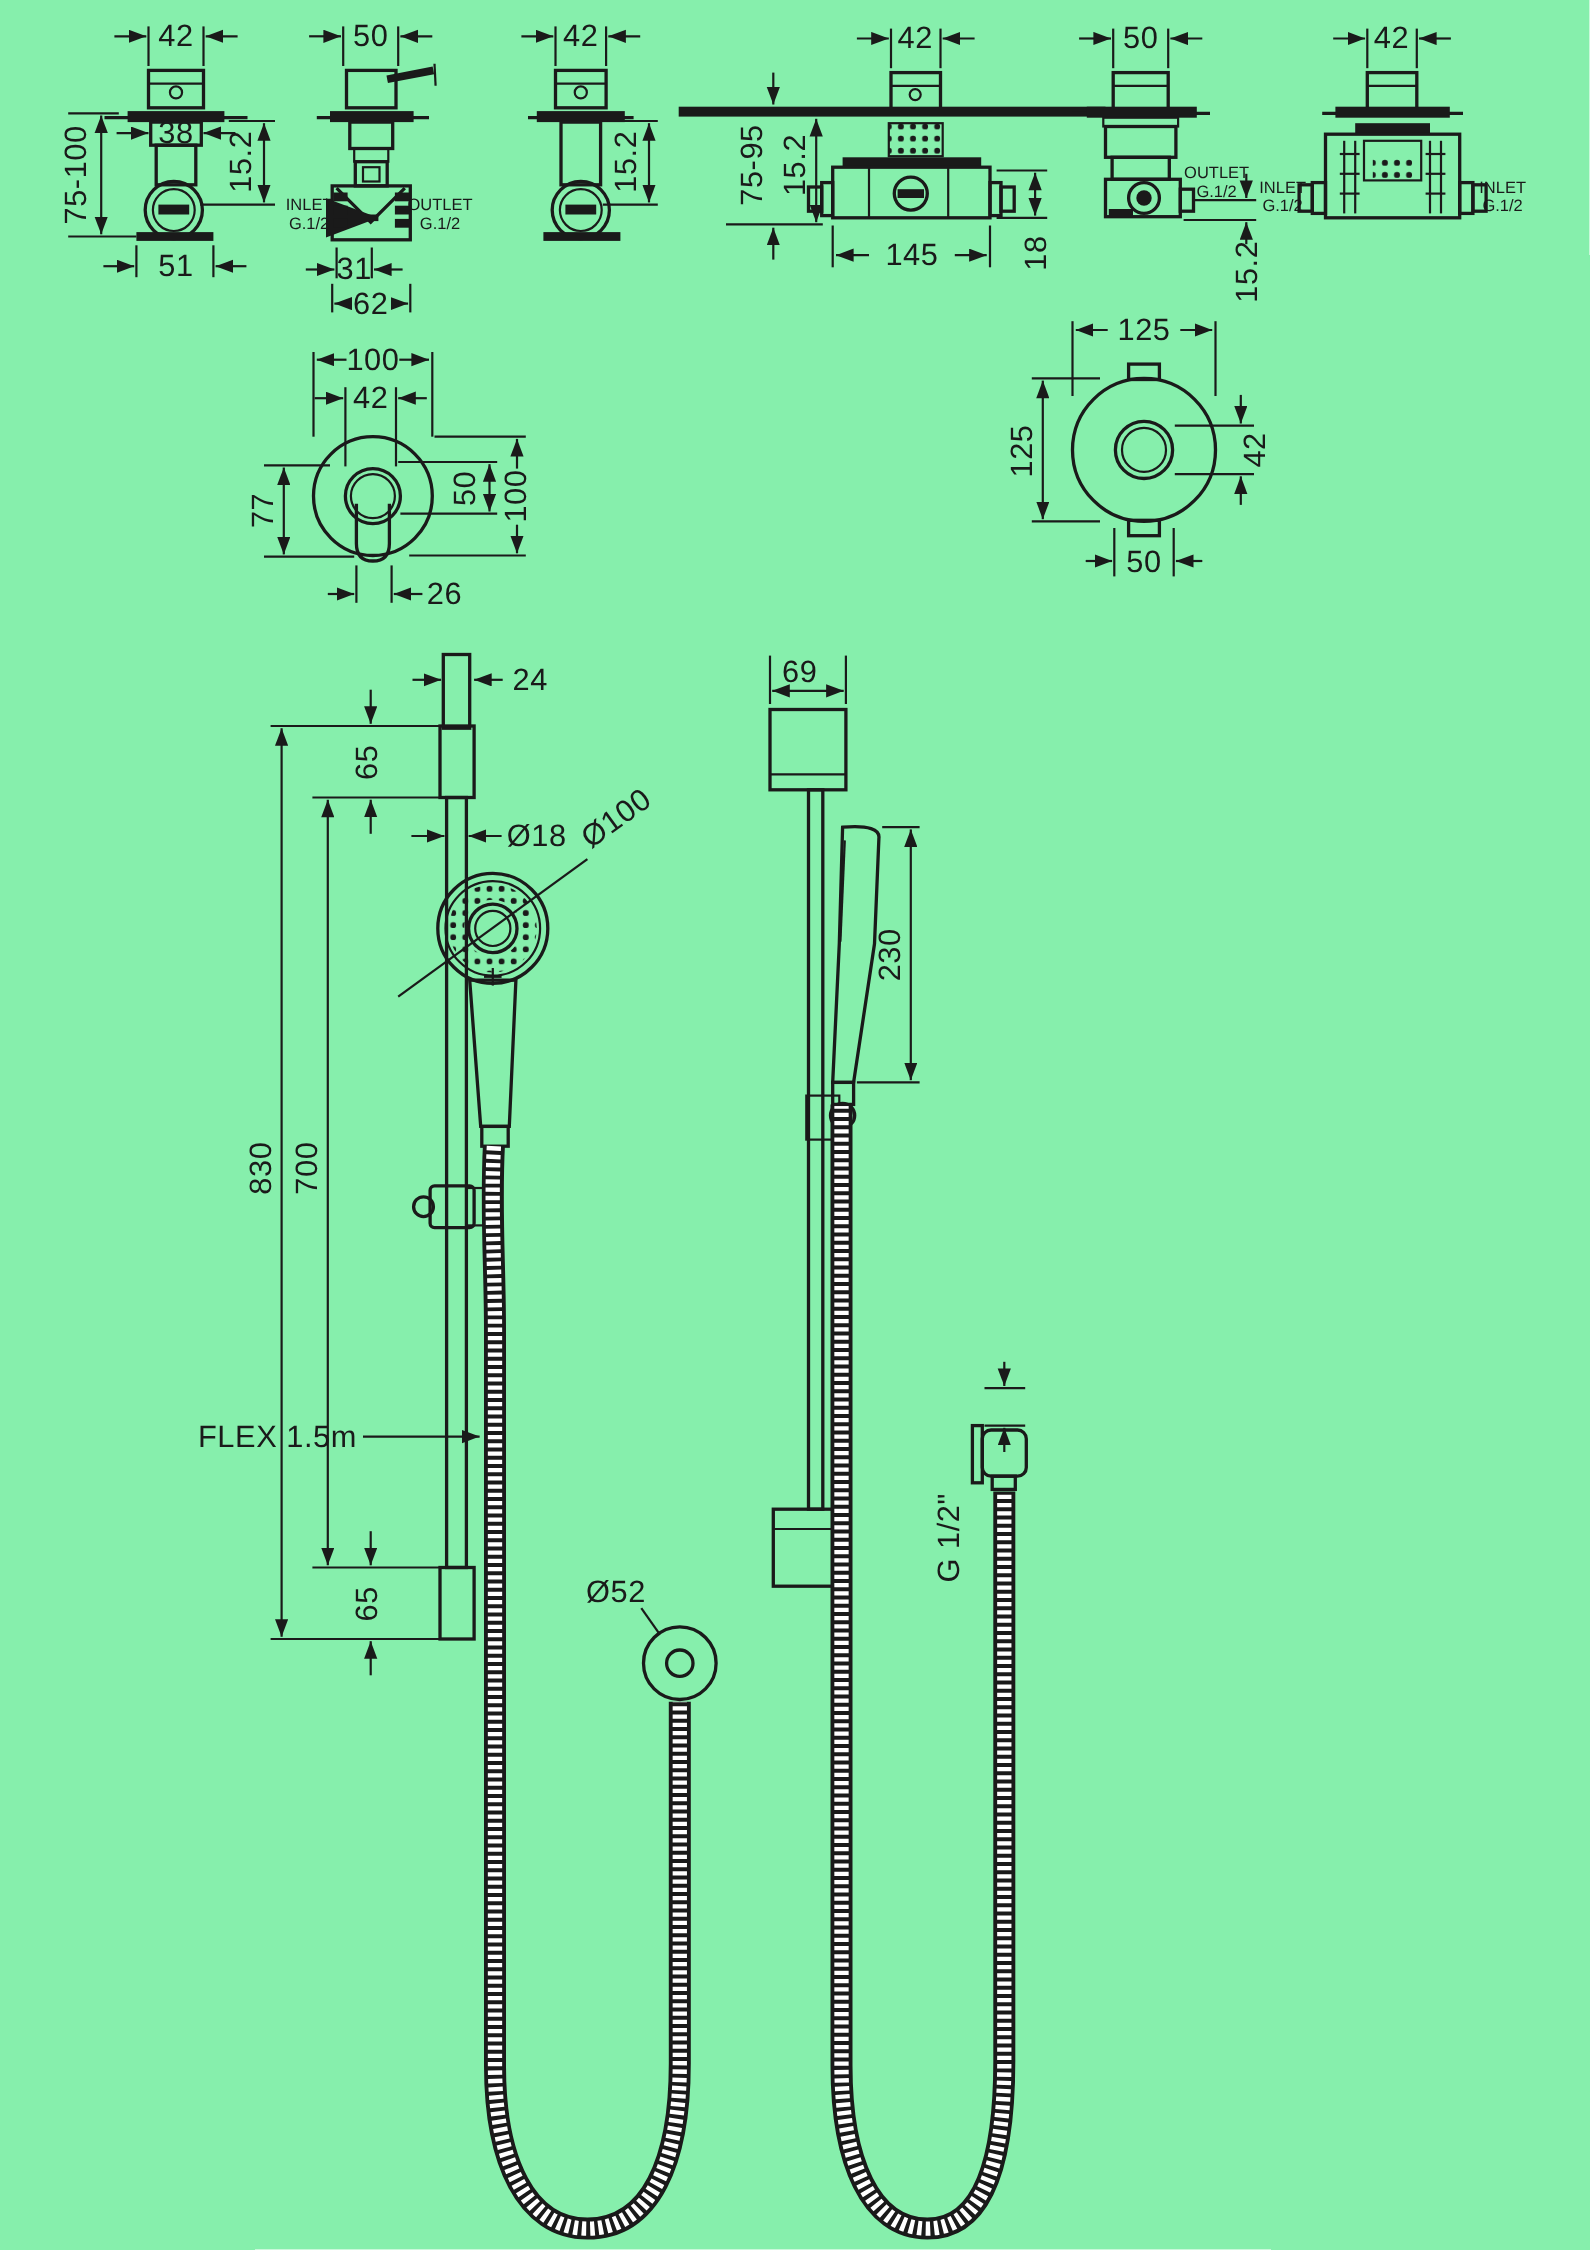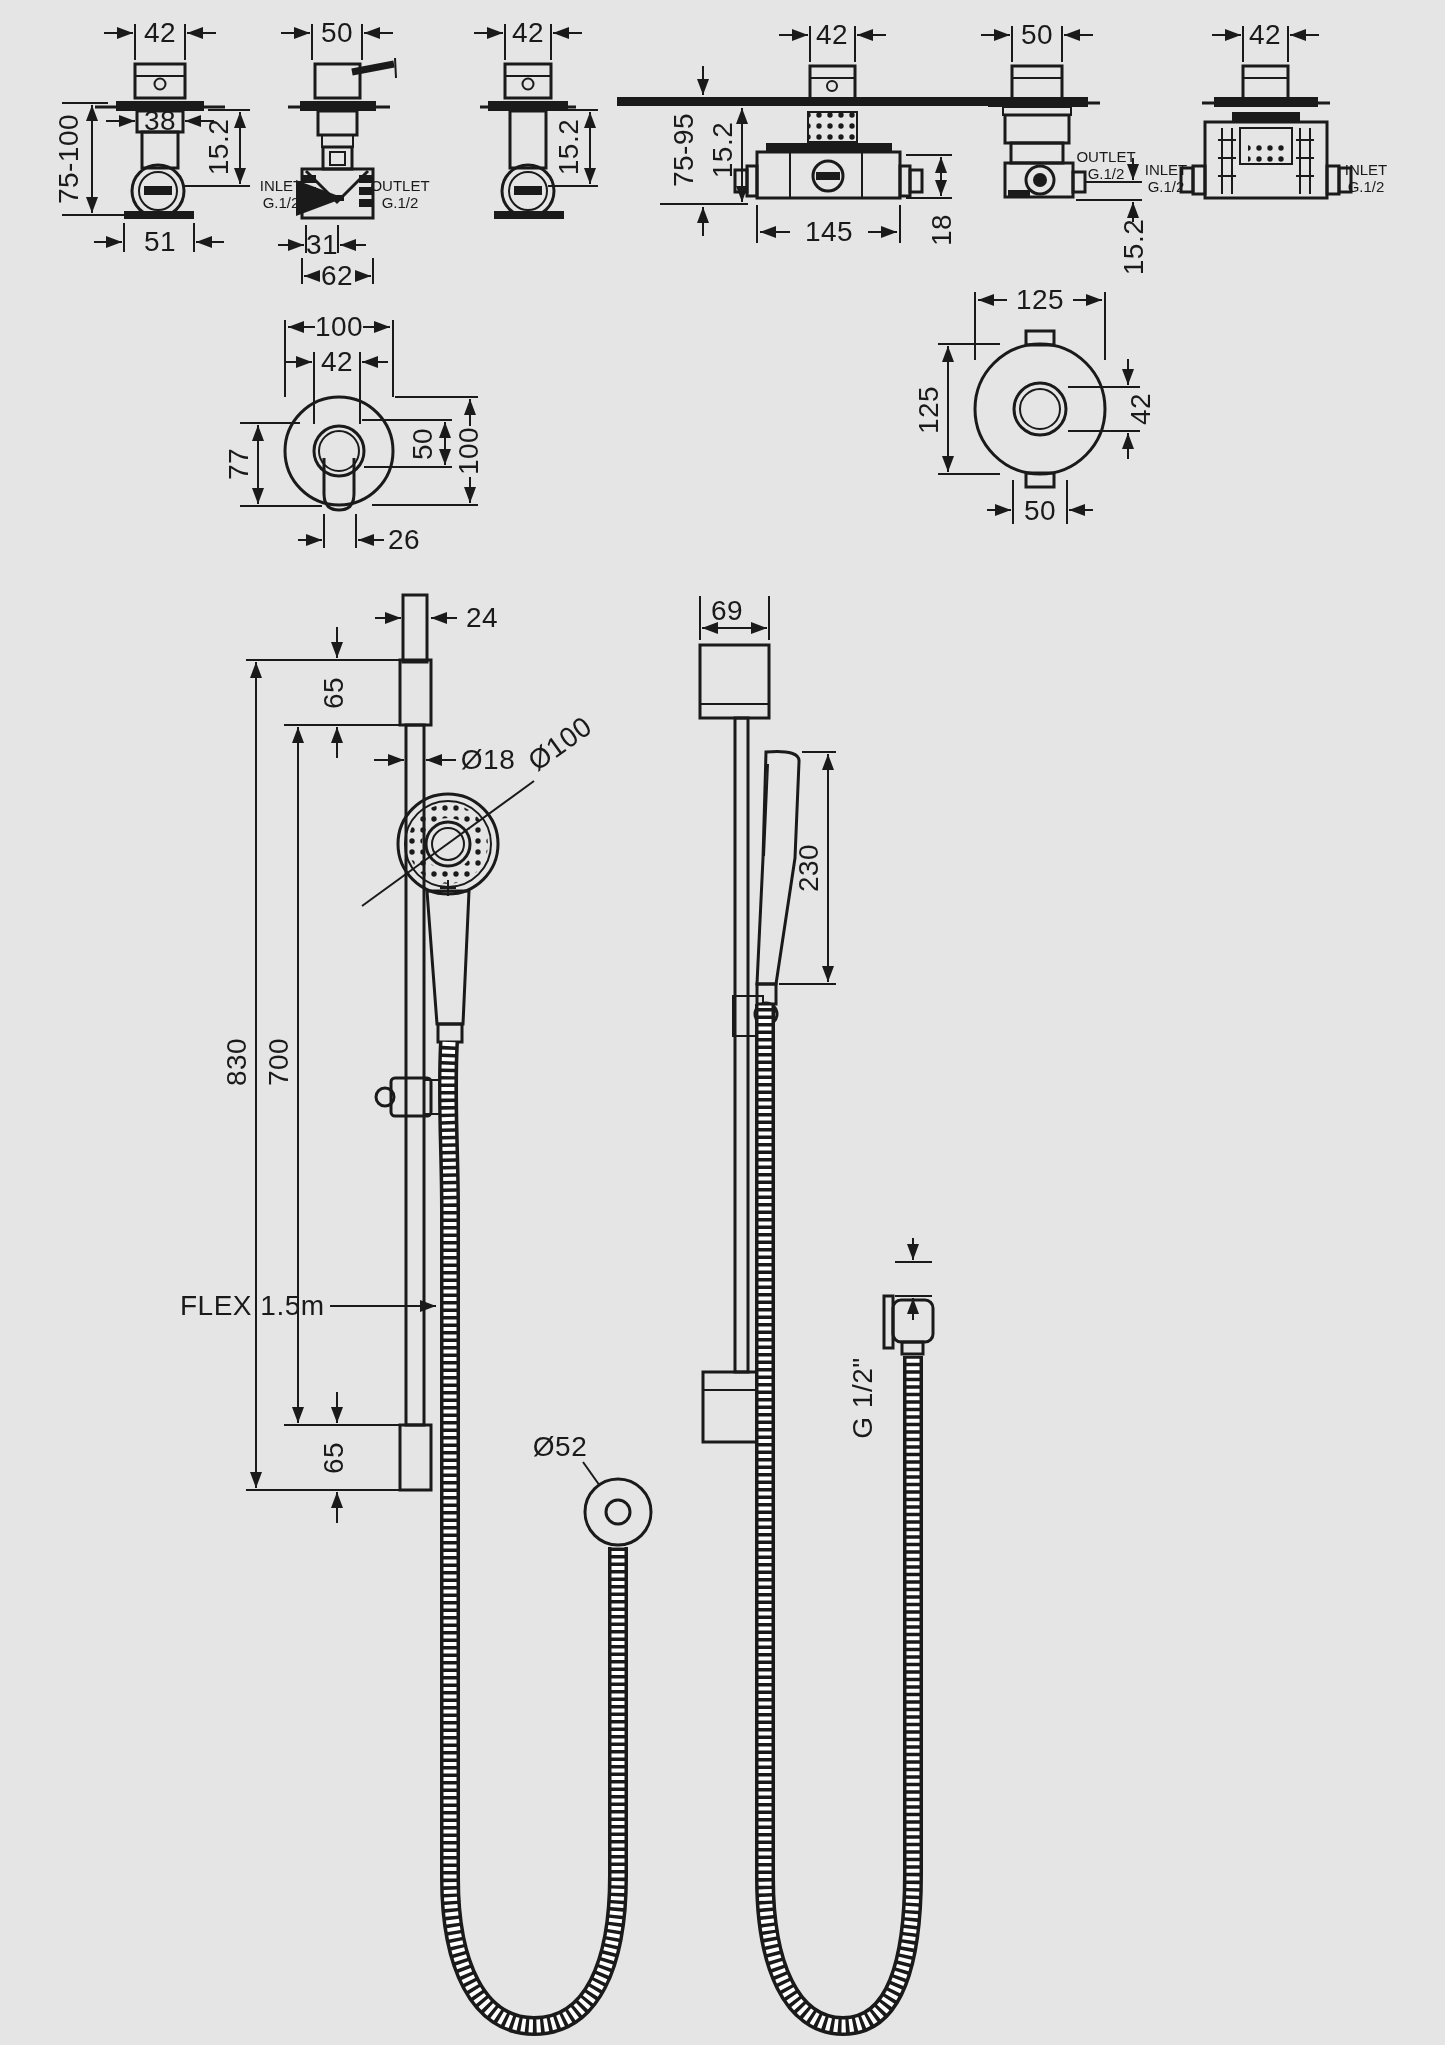--- a/index.html
+++ b/index.html
@@ -1,16 +1,16 @@
 <!DOCTYPE html>
 <html><head>
 <meta charset="utf-8">
 <style>
   html,body{margin:0;padding:0;background:#ffffff;}
-  .canvas{position:relative;width:1445px;height:2045px;background:#e5e5e5;overflow:hidden;}
+  .canvas{position:relative;width:1445px;height:2045px;background:#86efac;overflow:hidden;}
   svg{position:absolute;left:0;top:0;}
   .ln{stroke:#1a1a1a;stroke-width:3;fill:none;stroke-linecap:butt;stroke-linejoin:miter;}
   .l2{stroke:#1a1a1a;stroke-width:2;fill:none;}
   .tk{fill:#1a1a1a;stroke:none;}
   .dm{stroke:#1a1a1a;stroke-width:2;fill:none;}
   .thick{stroke:#1a1a1a;stroke-width:7;fill:none;}
   text.t{font-family:"Liberation Sans",sans-serif;font-size:28px;fill:#1a1a1a;letter-spacing:.5px;}
   text.s{font-family:"Liberation Sans",sans-serif;font-size:15px;fill:#1a1a1a;}
   .hoseA{stroke:#1a1a1a;stroke-width:20;fill:none;}
   .hoseB{stroke:#ffffff;stroke-width:13;fill:none;stroke-dasharray:4 3.5;}

